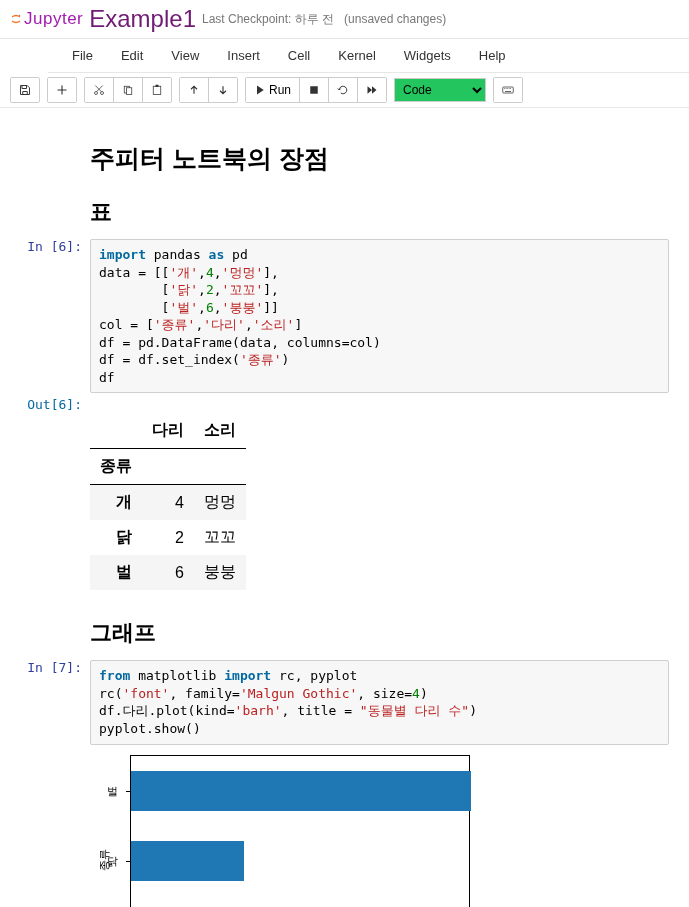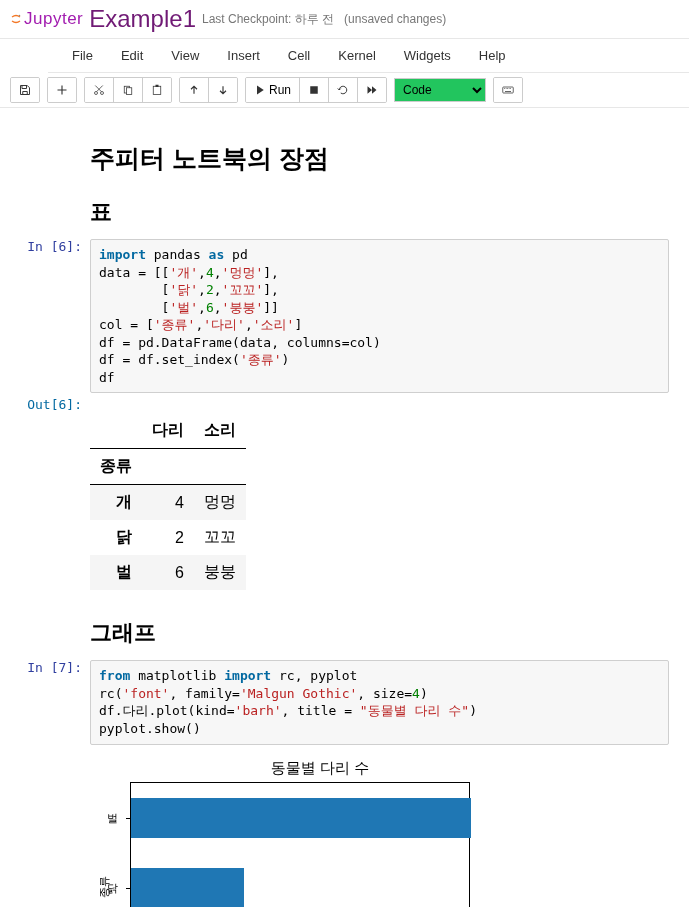--- a/index.html
+++ b/index.html
@@ -240,21 +240,20 @@
 <span>rc(</span><span class="str">'font'</span><span>, family=</span><span class="str">'Malgun Gothic'</span><span>, size=</span><span class="num">4</span><span>)</span>
 <span>df.다리.plot(kind=</span><span class="str">'barh'</span><span>, title = </span><span class="str">"동물별 다리 수"</span><span>)</span>
 <span>pyplot.show()</span></div>
     </div>
   </div>
 
   <div class="cell">
     <div class="prompt"></div>
     <div class="cell-content">
       <div class="chart-wrap">
-        <div class="chart-title" style="width:380px;margin-left:40px">동물별 다리 수</div>
         <div class="chart-box" id="chartbox">
           <div class="chart-yaxis-label">종류</div>
         <div class="chart-bar" style="top: 15px; width: 340px; background: rgb(31, 119, 180);"></div>
             <div class="chart-ylabel" style="top: 35px;">벌</div>
             <div class="chart-tick-y" style="top: 35px;"></div>
             <div class="chart-bar" style="top: 85px; width: 113.333px; background: rgb(31, 119, 180);"></div>
             <div class="chart-ylabel" style="top: 105px;">닭</div>
             <div class="chart-tick-y" style="top: 105px;"></div>
             <div class="chart-bar" style="top: 155px; width: 226.667px; background: rgb(31, 119, 180);"></div>
           </div>

